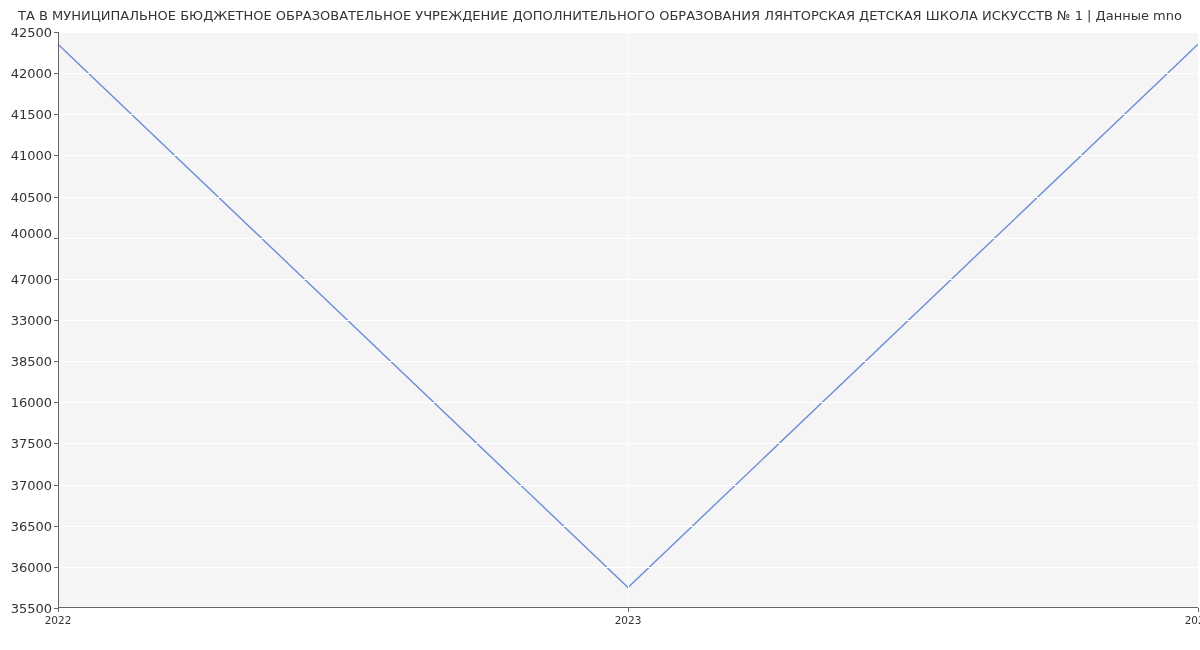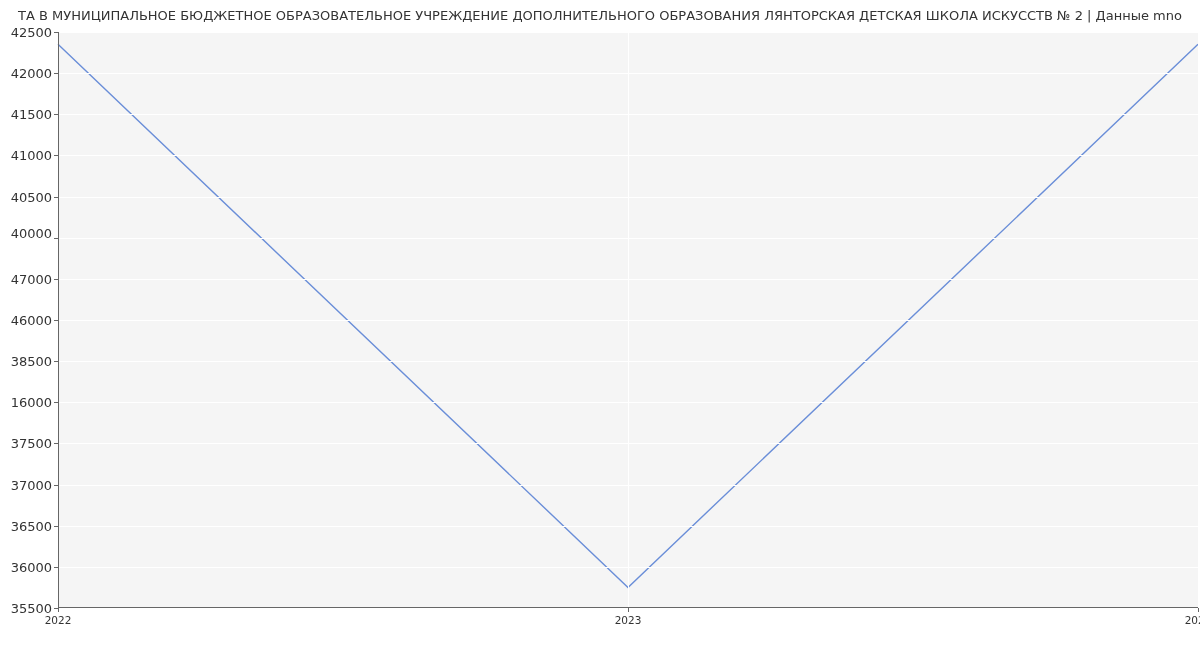--- a/index.html
+++ b/index.html
@@ -88,21 +88,21 @@
     }
     .chart-line {
       fill: none;
       stroke: #6a8ed8;
       stroke-width: 1.4;
     }
   </style>
 </head>
 <body>
 
-<div class="title">ТА В МУНИЦИПАЛЬНОЕ БЮДЖЕТНОЕ ОБРАЗОВАТЕЛЬНОЕ УЧРЕЖДЕНИЕ ДОПОЛНИТЕЛЬНОГО ОБРАЗОВАНИЯ ЛЯНТОРСКАЯ ДЕТСКАЯ ШКОЛА ИСКУССТВ № 2 | Данные mno</div>
+<div class="title">ТА В МУНИЦИПАЛЬНОЕ БЮДЖЕТНОЕ ОБРАЗОВАТЕЛЬНОЕ УЧРЕЖДЕНИЕ ДОПОЛНИТЕЛЬНОГО ОБРАЗОВАНИЯ ЛЯНТОРСКАЯ ДЕТСКАЯ ШКОЛА ИСКУССТВ № 1 | Данные mno</div>
 
 <div class="plot-area">
   <svg class="line-chart" viewBox="0 0 1140 576" preserveAspectRatio="none">
     <polyline id="chart-polyline" class="chart-line" points="0.00,12.34 570.00,555.43 1140.00,12.34"></polyline>
   </svg>
 <div class="hgrid" style="top: 576px;"></div>
     <div class="ytick-mark" style="top: 576px;"></div>
     <div class="hgrid" style="top: 534.857px;"></div>
     <div class="ytick-mark" style="top: 534.857px;"></div>
     <div class="hgrid" style="top: 493.714px;"></div>
@@ -141,21 +141,21 @@
     <div class="spine spine-bottom"></div>
   </div>
 
 <div class="ytick" style="top: 608px;">35500</div>
 <div class="ytick" style="top: 566.857px;">36000</div>
 <div class="ytick" style="top: 525.714px;">36500</div>
 <div class="ytick" style="top: 484.571px;">37000</div>
 <div class="ytick" style="top: 443.429px;">37500</div>
 <div class="ytick" style="top: 402.286px;">16000</div>
 <div class="ytick" style="top: 361.143px;">38500</div>
-<div class="ytick" style="top: 320px;">46000</div>
+<div class="ytick" style="top: 320px;">33000</div>
 <div class="ytick" style="top: 278.857px;">47000</div>
 <div class="ytick" style="top: 233px;">40000</div>
 <div class="ytick" style="top: 196.571px;">40500</div>
 <div class="ytick" style="top: 155.429px;">41000</div>
 <div class="ytick" style="top: 114.286px;">41500</div>
 <div class="ytick" style="top: 73.1429px;">42000</div>
 <div class="ytick" style="top: 32px;">42500</div>
 <div class="xtick" style="left: 58px;">2022</div>
 <div class="xtick" style="left: 628px;">2023</div>
 <div class="xtick" style="left: 1198px;">2024</div>

